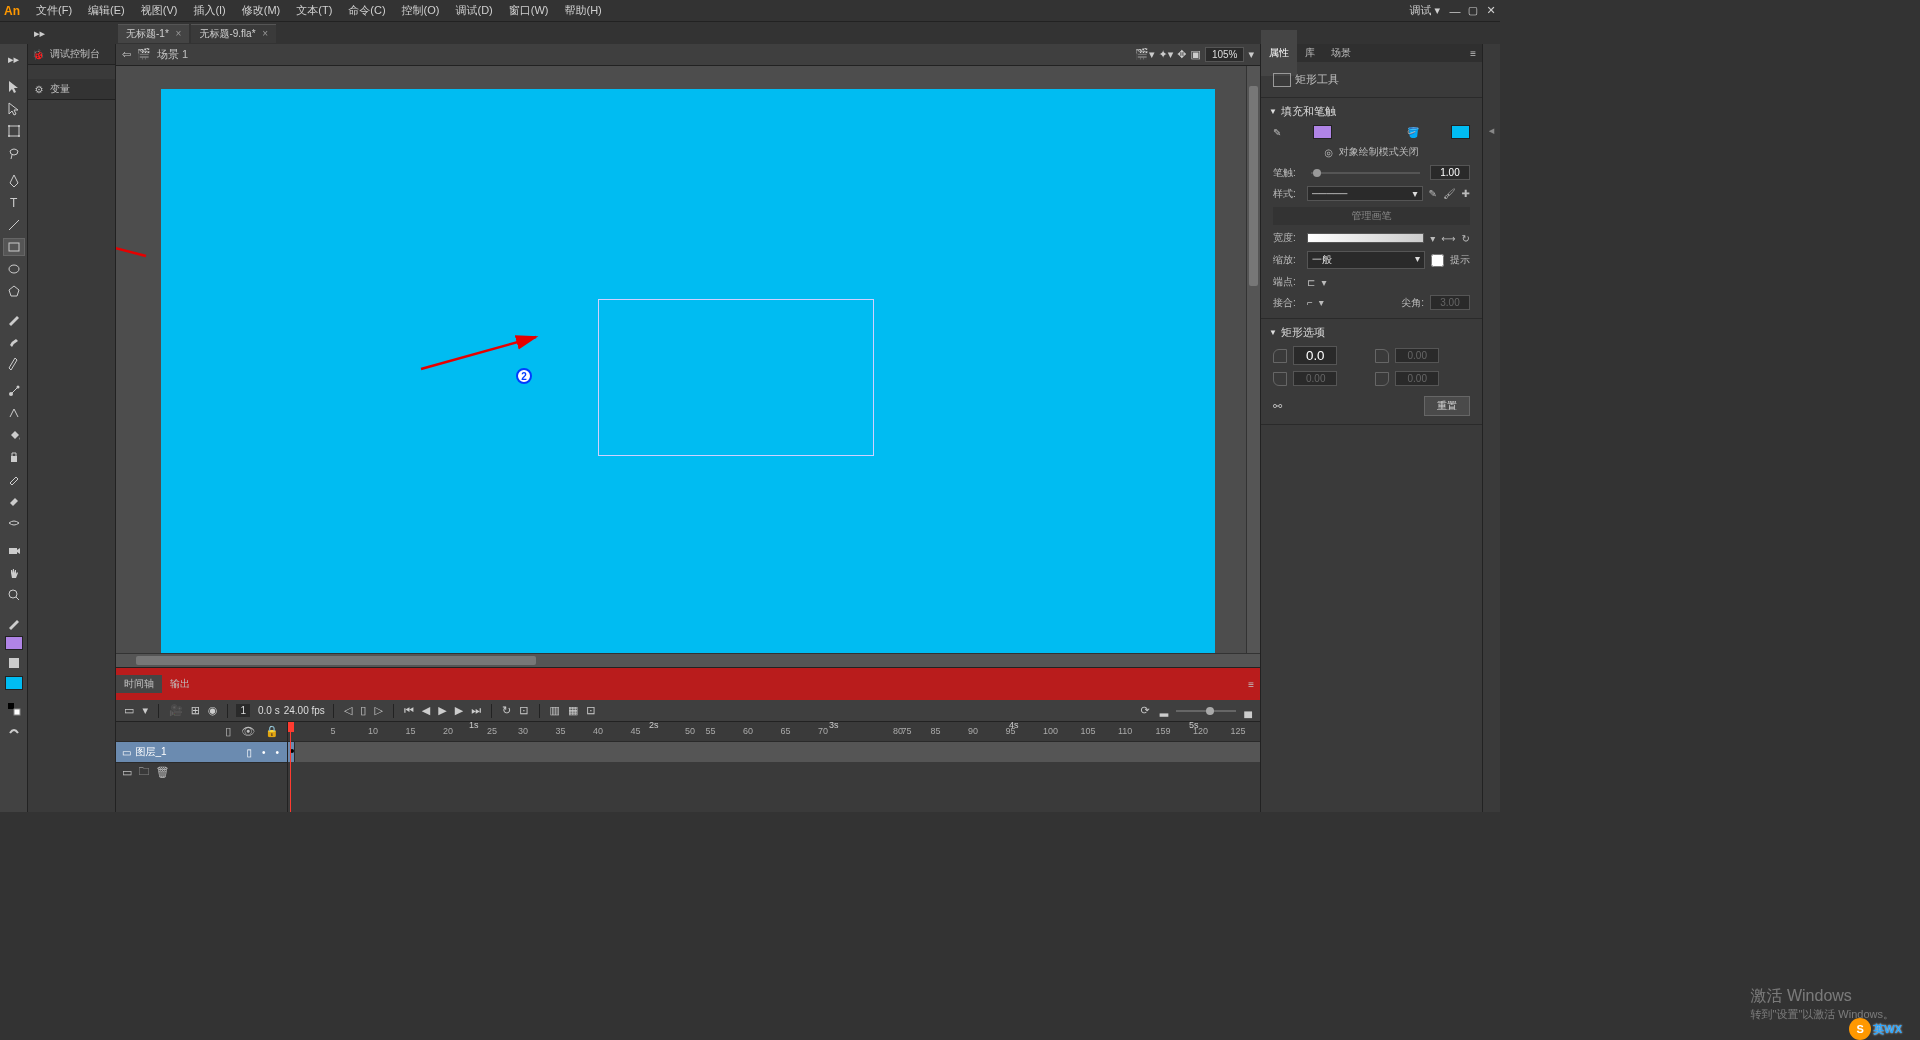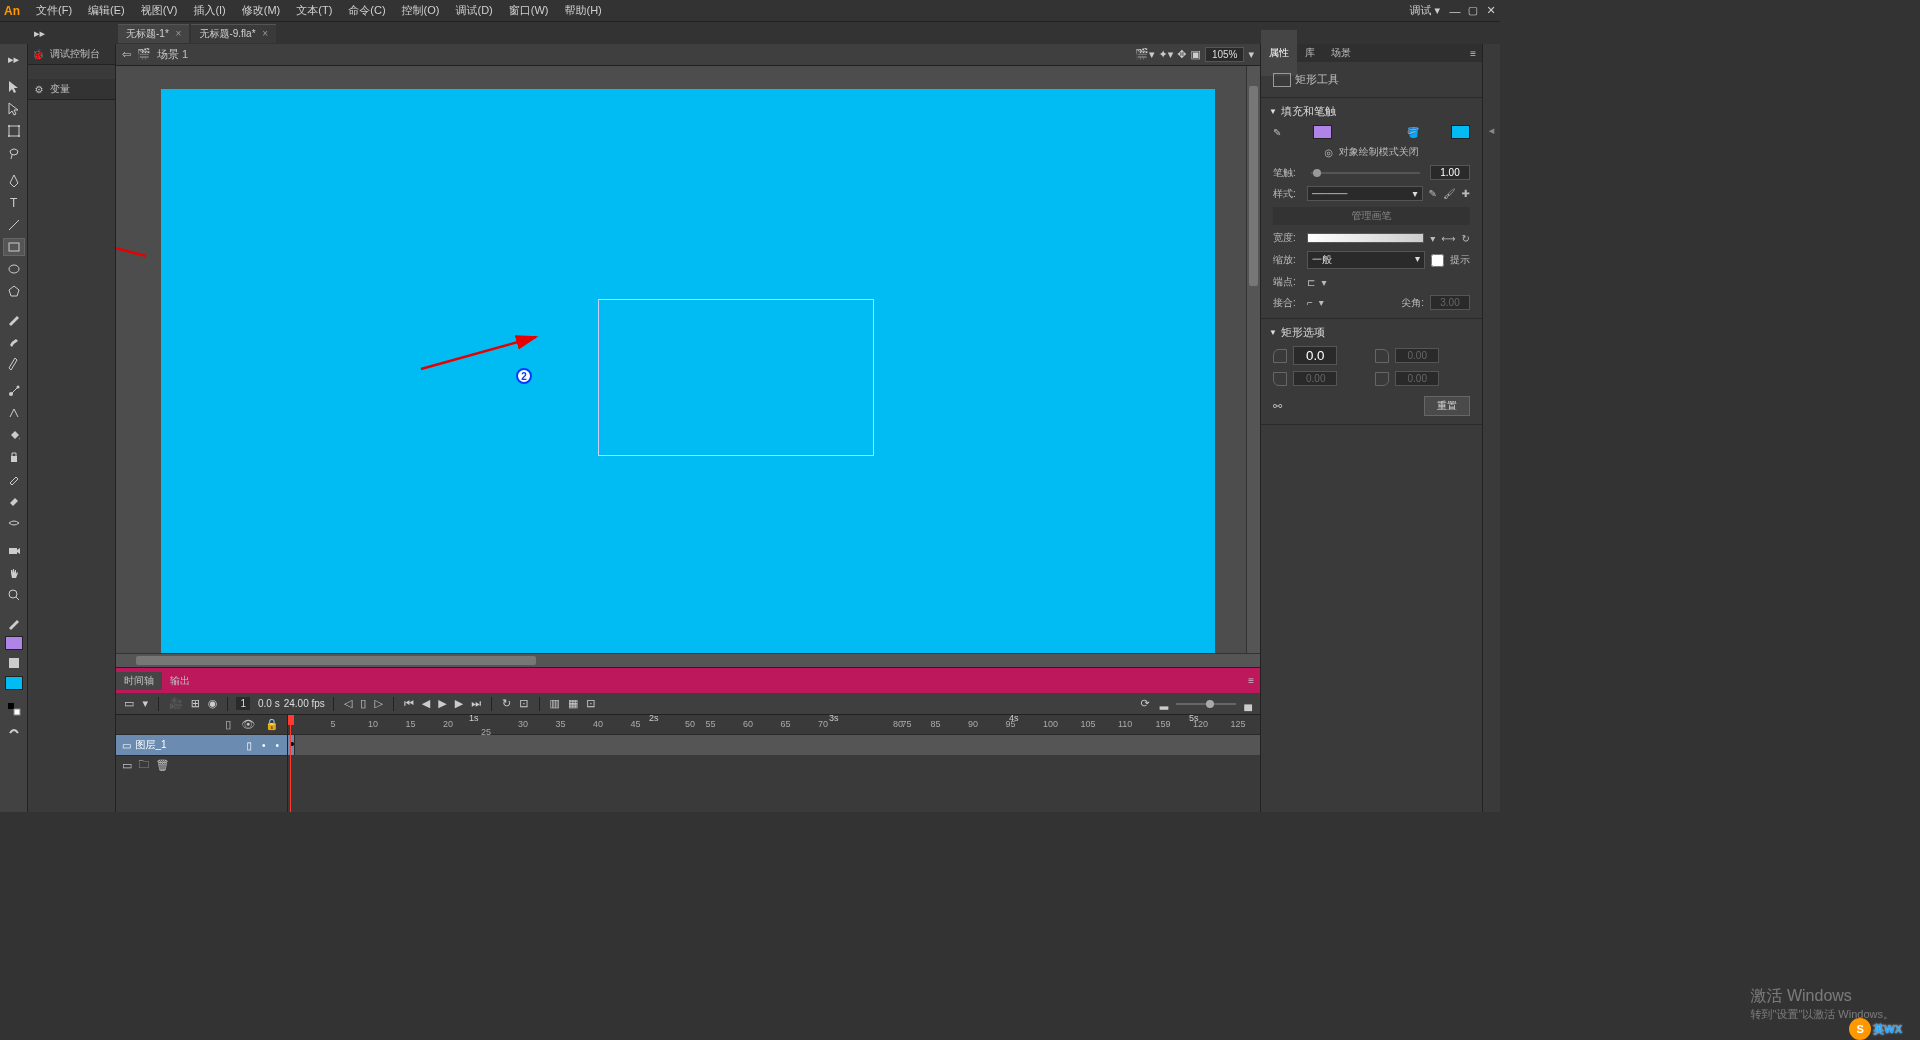--- a/index.html
+++ b/index.html
@@ -54,21 +54,21 @@
 .vscroll .thumb { position: absolute; top: 20px; left: 2px; right: 2px; height: 200px; background: #777; border-radius: 2px; }
 .hscroll { height: 14px; background: #555; border-top: 1px solid #333; position: relative; }
 .hscroll .thumb { position: absolute; left: 20px; top: 2px; bottom: 2px; width: 400px; background: #777; border-radius: 2px; }
 
 
 .annotation-arrow { position: absolute; pointer-events: none; }
 .anno-circle { position: absolute; width: 16px; height: 16px; border: 2px solid #003cff; border-radius: 50%; background: #fff; color: #003cff; font-weight: bold; font-size: 10px; display: flex; align-items: center; justify-content: center; pointer-events: none; }
 
 
 .timeline-panel { height: 145px; background: #3a3a3a; border-top: 1px solid #222; display: flex; flex-direction: column; }
-.timeline-tabs { height: 25px; background: #be185d; display: flex; align-items: center; font-size: 10px; }
+.timeline-tabs { height: 32px; background: #b91c1c; display: flex; align-items: center; font-size: 10px; }
 .timeline-tabs .ttab { padding: 2px 8px; cursor: pointer; }
 .timeline-tabs .ttab.active { background: #454545; }
 .timeline-toolbar { height: 22px; background: #3f3f3f; display: flex; align-items: center; padding: 0 6px; gap: 4px; border-bottom: 1px solid #222; }
 .timeline-toolbar .tbtn { cursor: pointer; color: #ccc; padding: 0 2px; }
 .timeline-toolbar .divider { width: 1px; height: 14px; background: #222; margin: 0 4px; }
 .timeline-toolbar .frame-info { color: #ddd; font-size: 10px; }
 .timeline-toolbar .frame-info .val { background: #2a2a2a; padding: 1px 4px; margin-right: 4px; }
 .timeline-toolbar .zoom-slider { flex: 1; display: flex; justify-content: flex-end; align-items: center; gap: 6px; }
 .slider-track { width: 60px; height: 2px; background: #666; position: relative; }
 .slider-thumb { position:absolute; left: 30px; top: -3px; width: 8px; height: 8px; background: #aaa; border-radius: 50%; }
@@ -456,21 +456,21 @@
             <span>🗀</span>
             <span>🗑</span>
           </div>
         </div>
         <div class="frames-col">
           <div class="ruler" id="ruler">
               <span class="tick" style="left: 42.5px;">5</span>
               <span class="tick" style="left: 80px;">10</span>
               <span class="tick" style="left: 117.5px;">15</span>
               <span class="tick" style="left: 155px;">20</span>
-              <span class="tick" style="left: 193px; margin-top: 8px;">25</span>
+              <span class="tick" style="left: 199px;">25</span>
               <span class="tick" style="left: 230px;">30</span>
               <span class="tick" style="left: 267.5px;">35</span>
               <span class="tick" style="left: 305px;">40</span>
               <span class="tick" style="left: 342.5px;">45</span>
               <span class="tick" style="left: 380px; padding-left: 17px;">50</span>
               <span class="tick" style="left: 417.5px;">55</span>
               <span class="tick" style="left: 455px;">60</span>
               <span class="tick" style="left: 492.5px;">65</span>
               <span class="tick" style="left: 530px;">70</span>
               <span class="tick" style="left: 567.5px; margin-left: 46px;">75</span>

